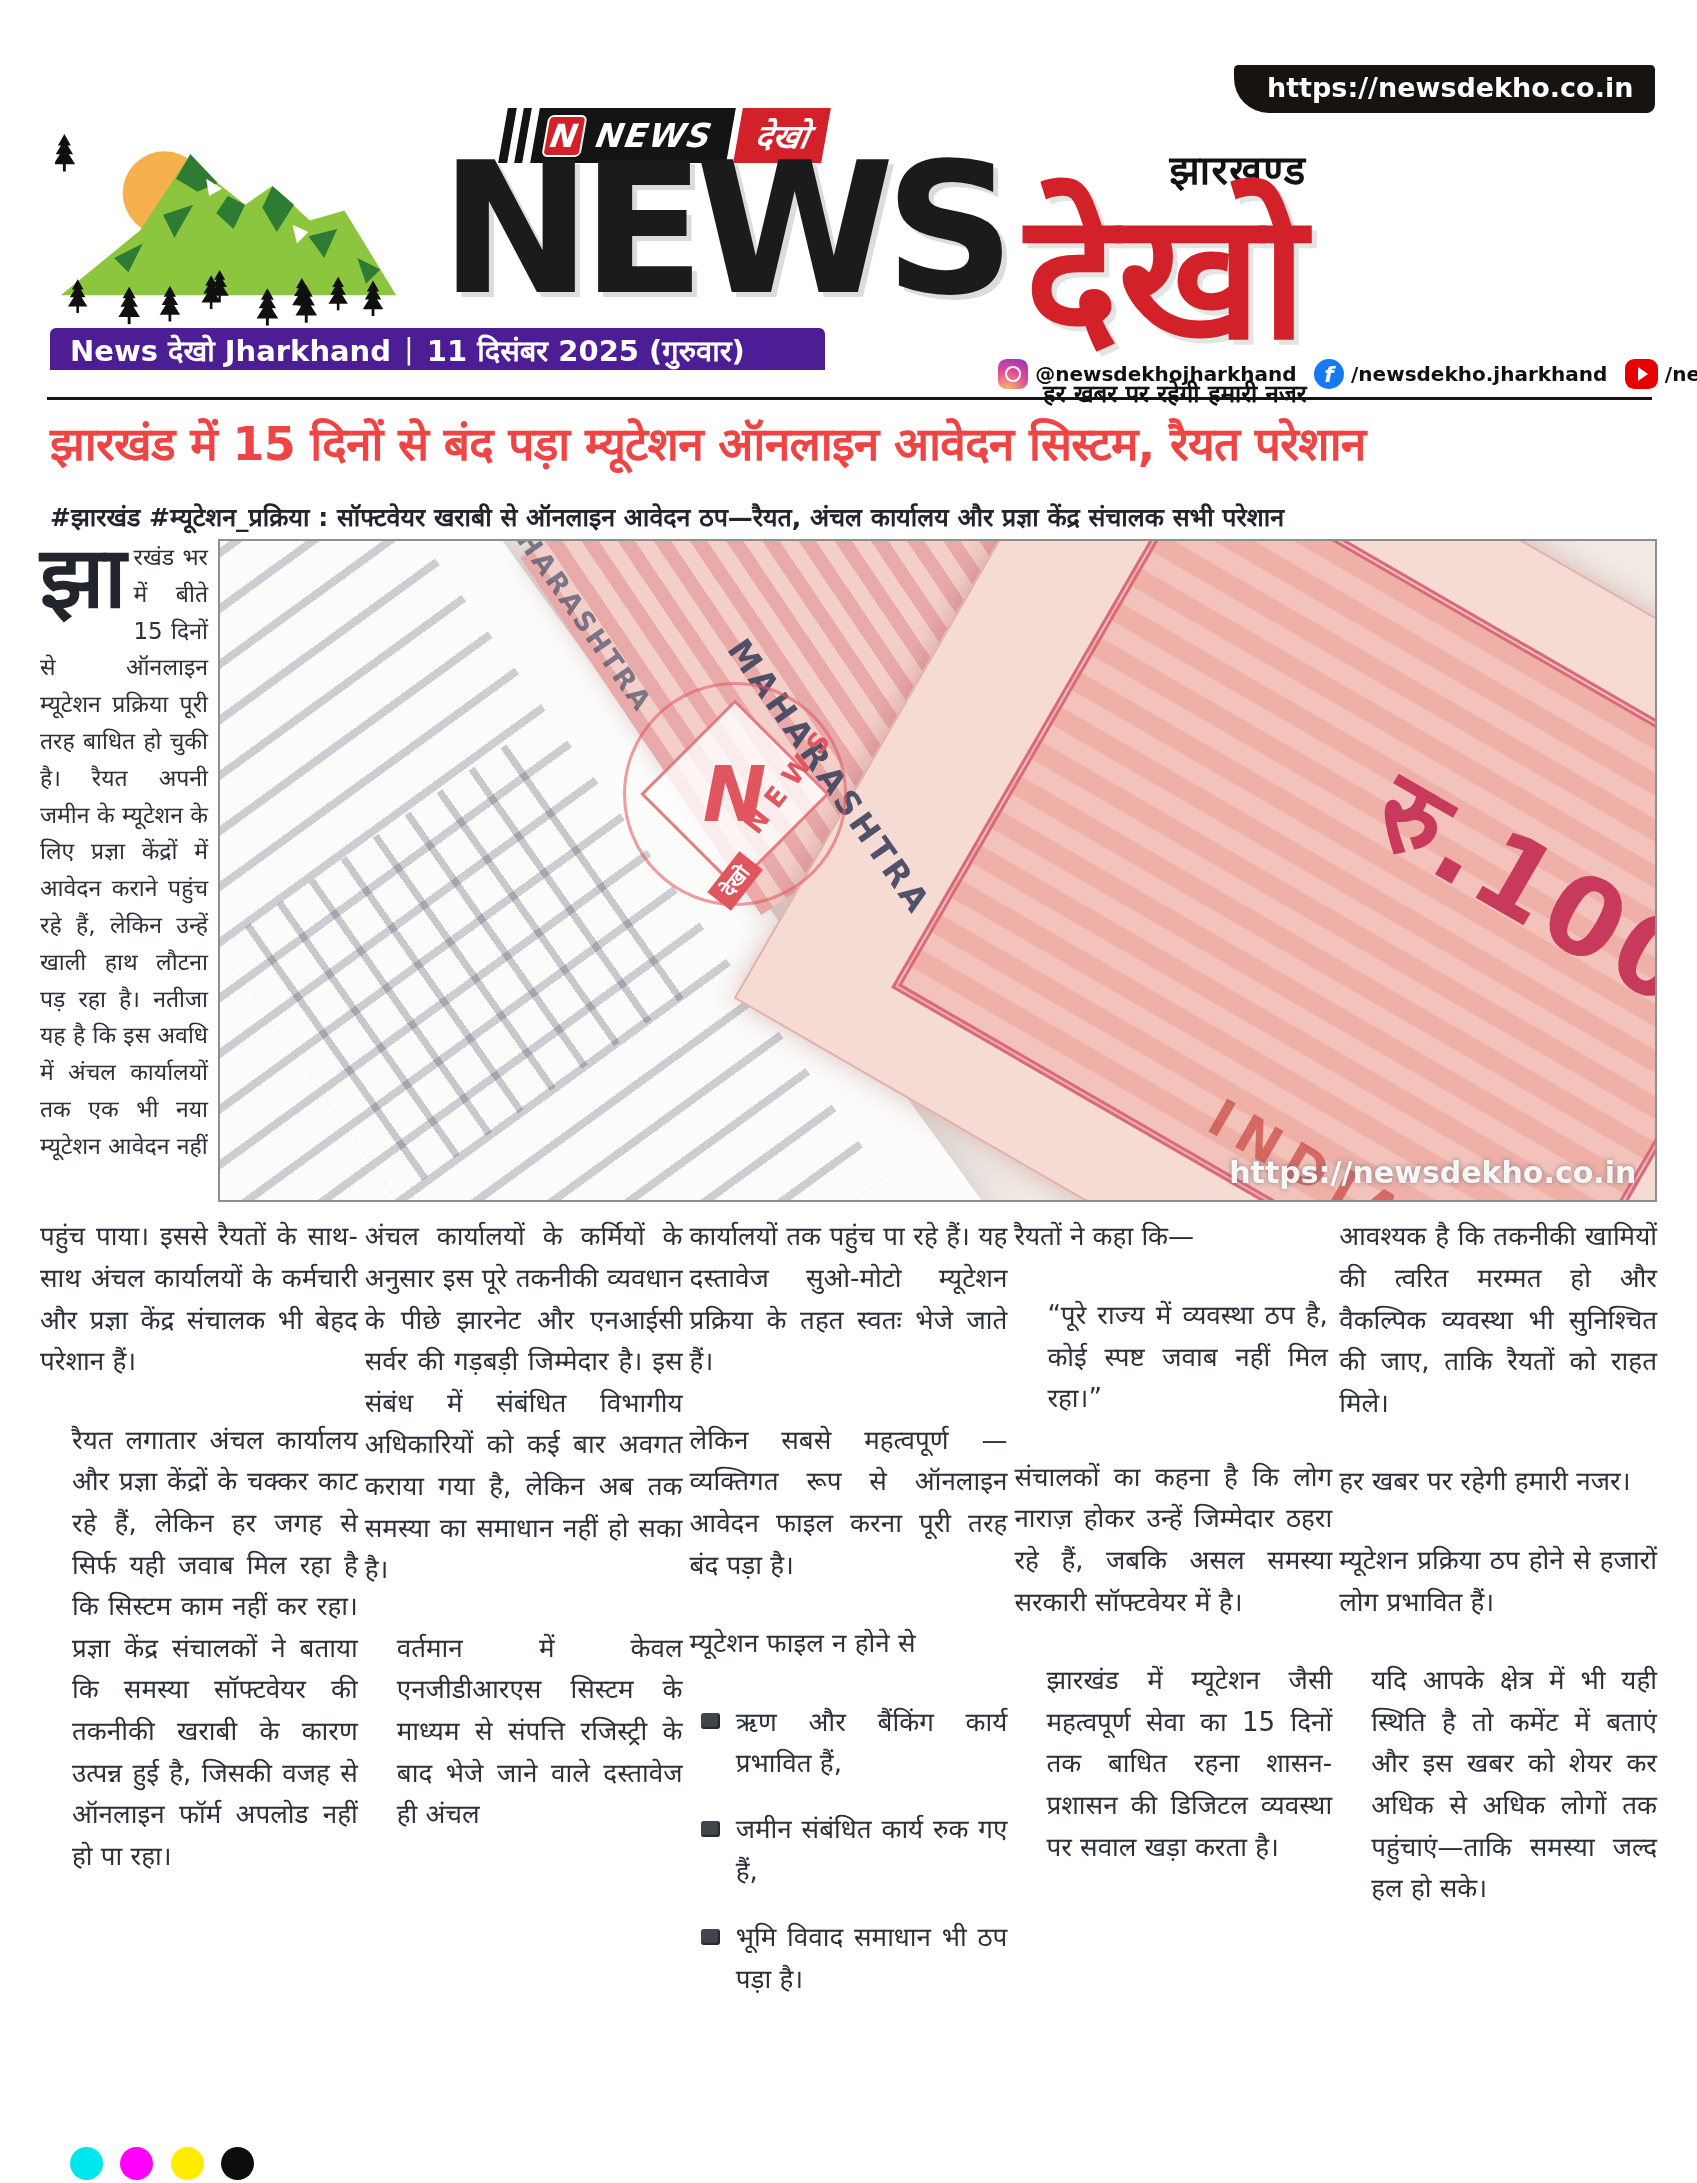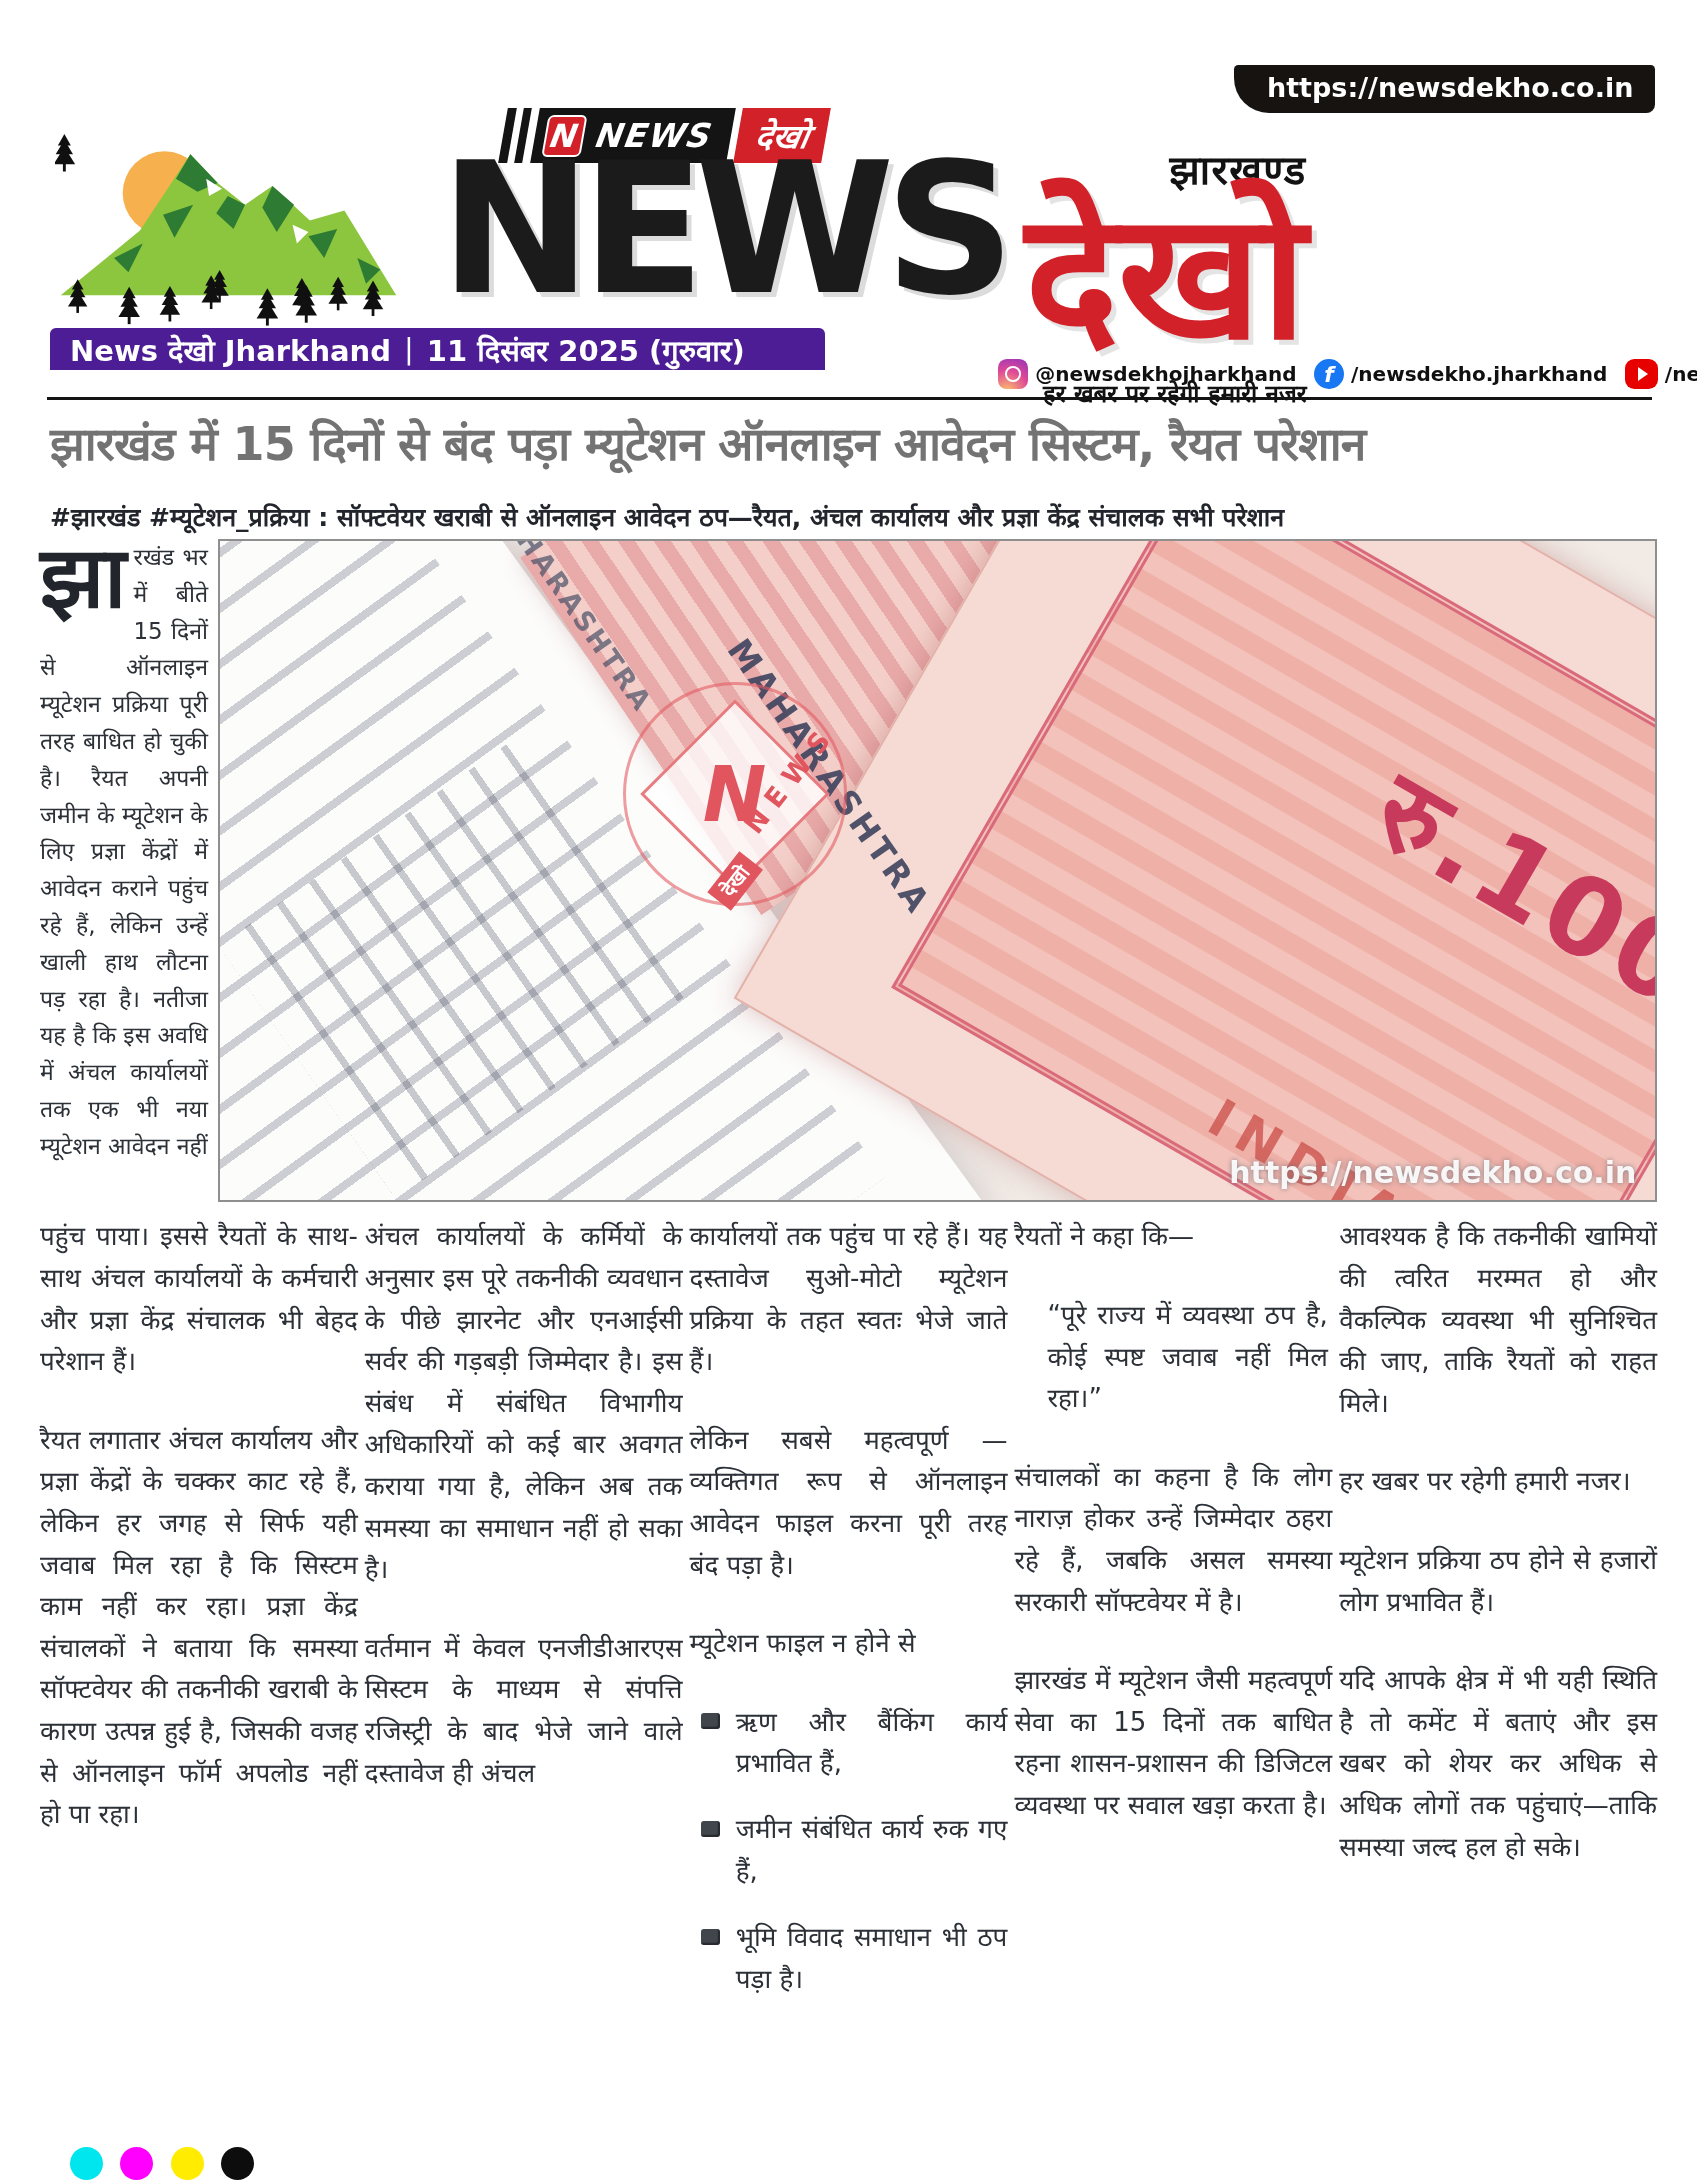--- a/index.html
+++ b/index.html
@@ -65,21 +65,21 @@
   .ic-ig { border-radius:8.6px; background:radial-gradient(circle at 30% 110%, #fdc468 0%, #df4996 55%, #9b36b7 95%); }
   .ic-ig::after { content:""; width:11.5px; height:11.5px; border:2.2px solid #fff; border-radius:50%; }
   .ic-fb { background:#1877f2; font-size:21.6px; font-style:italic; }
   .ic-yt { border-radius:9.3px; background:#e60000; width:33px; }
   .ic-yt::after { content:""; border-left:10.8px solid #fff; border-top:7.2px solid transparent; border-bottom:7.2px solid transparent; margin-left:2.9px; }
   .rule { position:absolute; left:47px; top:397px; width:1605px; height:2.9px; background:#141414; }
 
   
   .headline {
     position:absolute; left:50px; top:411px; width:1604px;
-    font-size:46px; font-weight:bold; color:#737373; letter-spacing:-0.7px;
+    font-size:46px; font-weight:bold; color:#ef4444; letter-spacing:-0.7px;
     white-space:nowrap;
   }
   .subheadline {
     position:absolute; left:50px; top:499px; width:1604px;
     font-size:25px; font-weight:bold; color:#22252c; white-space:nowrap;
   }
 
   
   .article { position:absolute; left:40px; top:539px; width:1617px; }
   .row-top { display:flex; gap:10px; }
@@ -142,21 +142,21 @@
     font-size:20px; font-weight:bold; padding:1.4px 10px; transform:rotate(-52deg);
   }
   .wm-url {
     position:absolute; right:18.7px; bottom:10px; font-size:30px; font-weight:bold;
     color:rgba(252,252,252,.95); text-shadow:0 0 5.8px rgba(110,110,120,.8);
   }
 
   .row-cols { display:flex; gap:7px; margin-top:14.4px; }
   .col { flex:1; font-size:26px; line-height:1.6; text-align:justify; }
   .col p { margin:0 0 37px 0; }
-  .col p:last-child { margin-bottom:0; }
+  .col p:last-child { margin-bottom:0;margin-left:32px; }
   .quote { padding-left:33px; padding-right:4.3px; }
   .blist { list-style:none; margin:0; padding:0 0 0 11.5px; }
   .blist li { display:flex; gap:16px; margin-bottom:24.5px; }
   .bull { flex:none; width:18.7px; height:16px; background:#41464d; border-radius:2.9px; margin-top:11.5px; box-shadow:inset -2.2px -2.2px 0 rgba(0,0,0,.4); }
 
   
   .cmyk { position:absolute; left:70px; top:2147px; display:flex; gap:17.3px; }
   .dot { width:33px; height:33px; border-radius:50%; }
   .dot.c { background:#00e6ee; } .dot.m { background:#ff00ff; }
   .dot.y { background:#ffec00; } .dot.k { background:#0d0d0d; }

